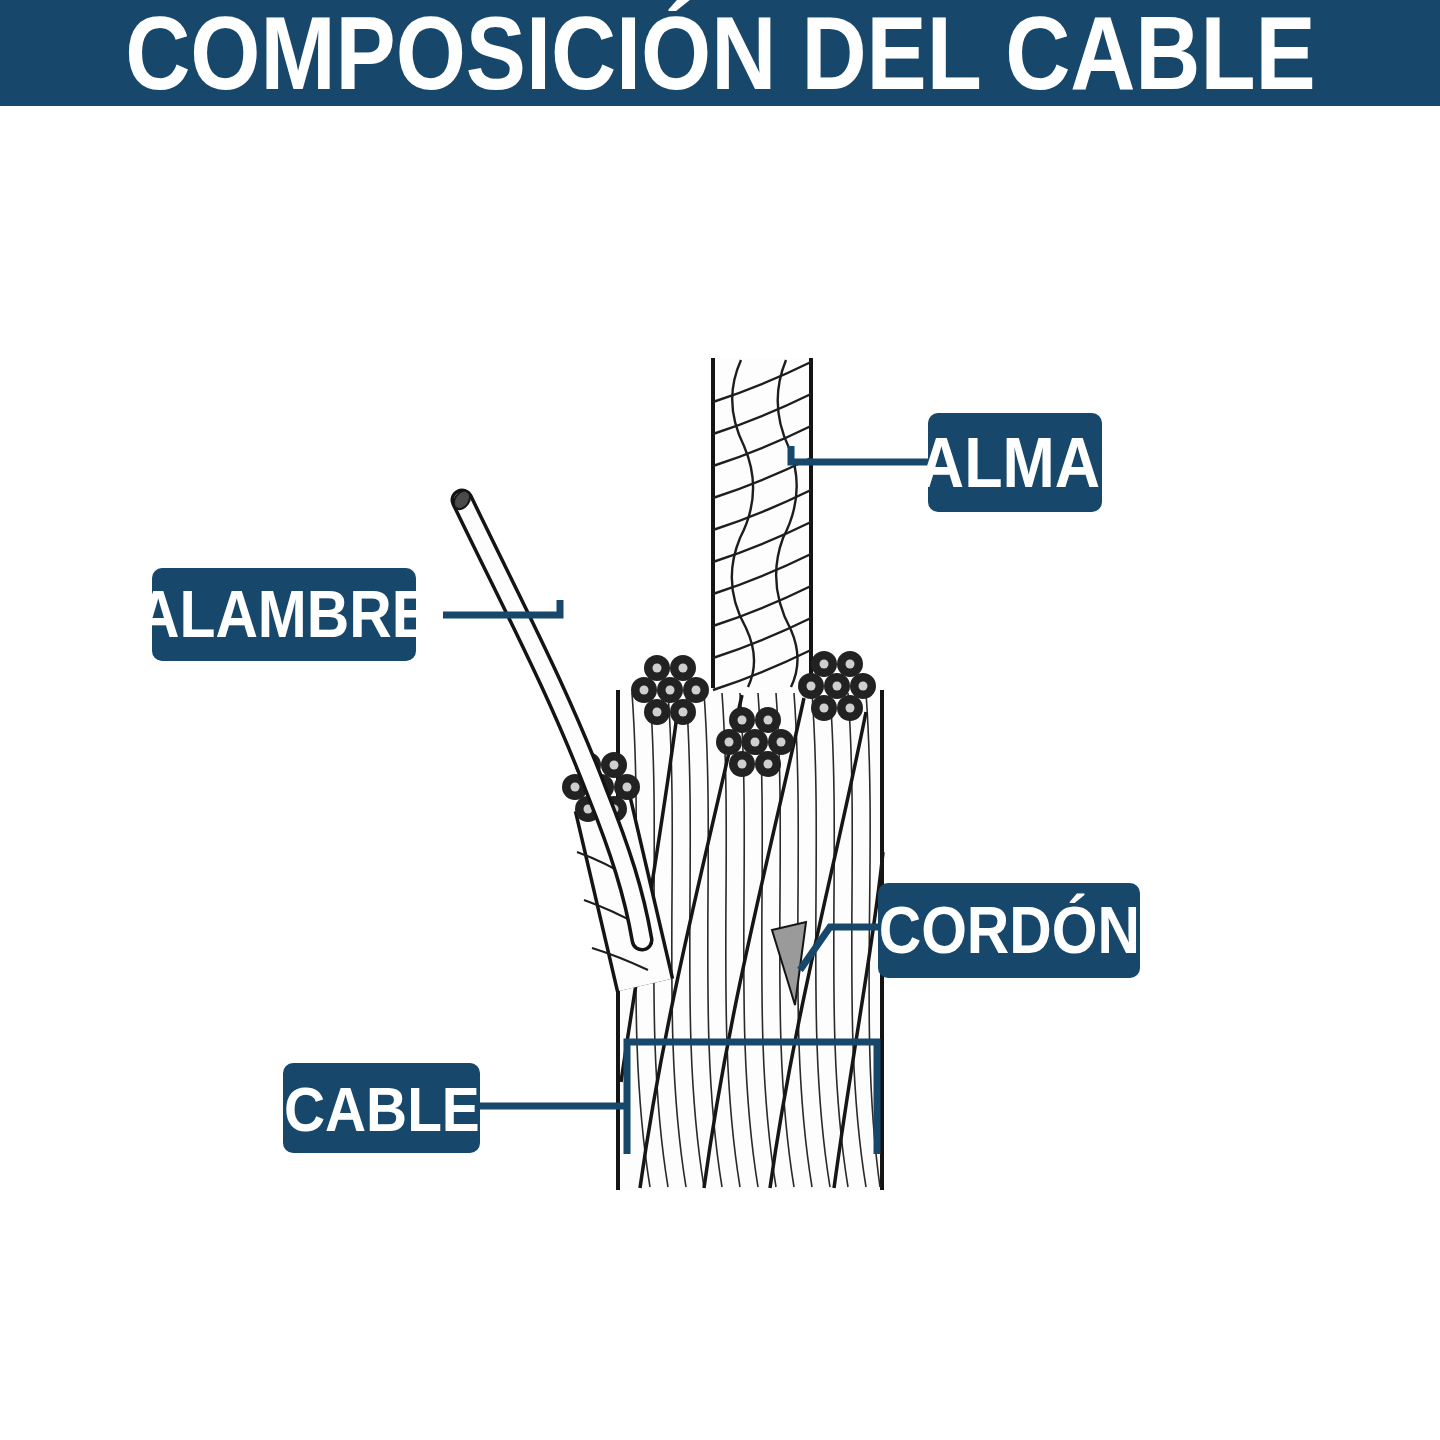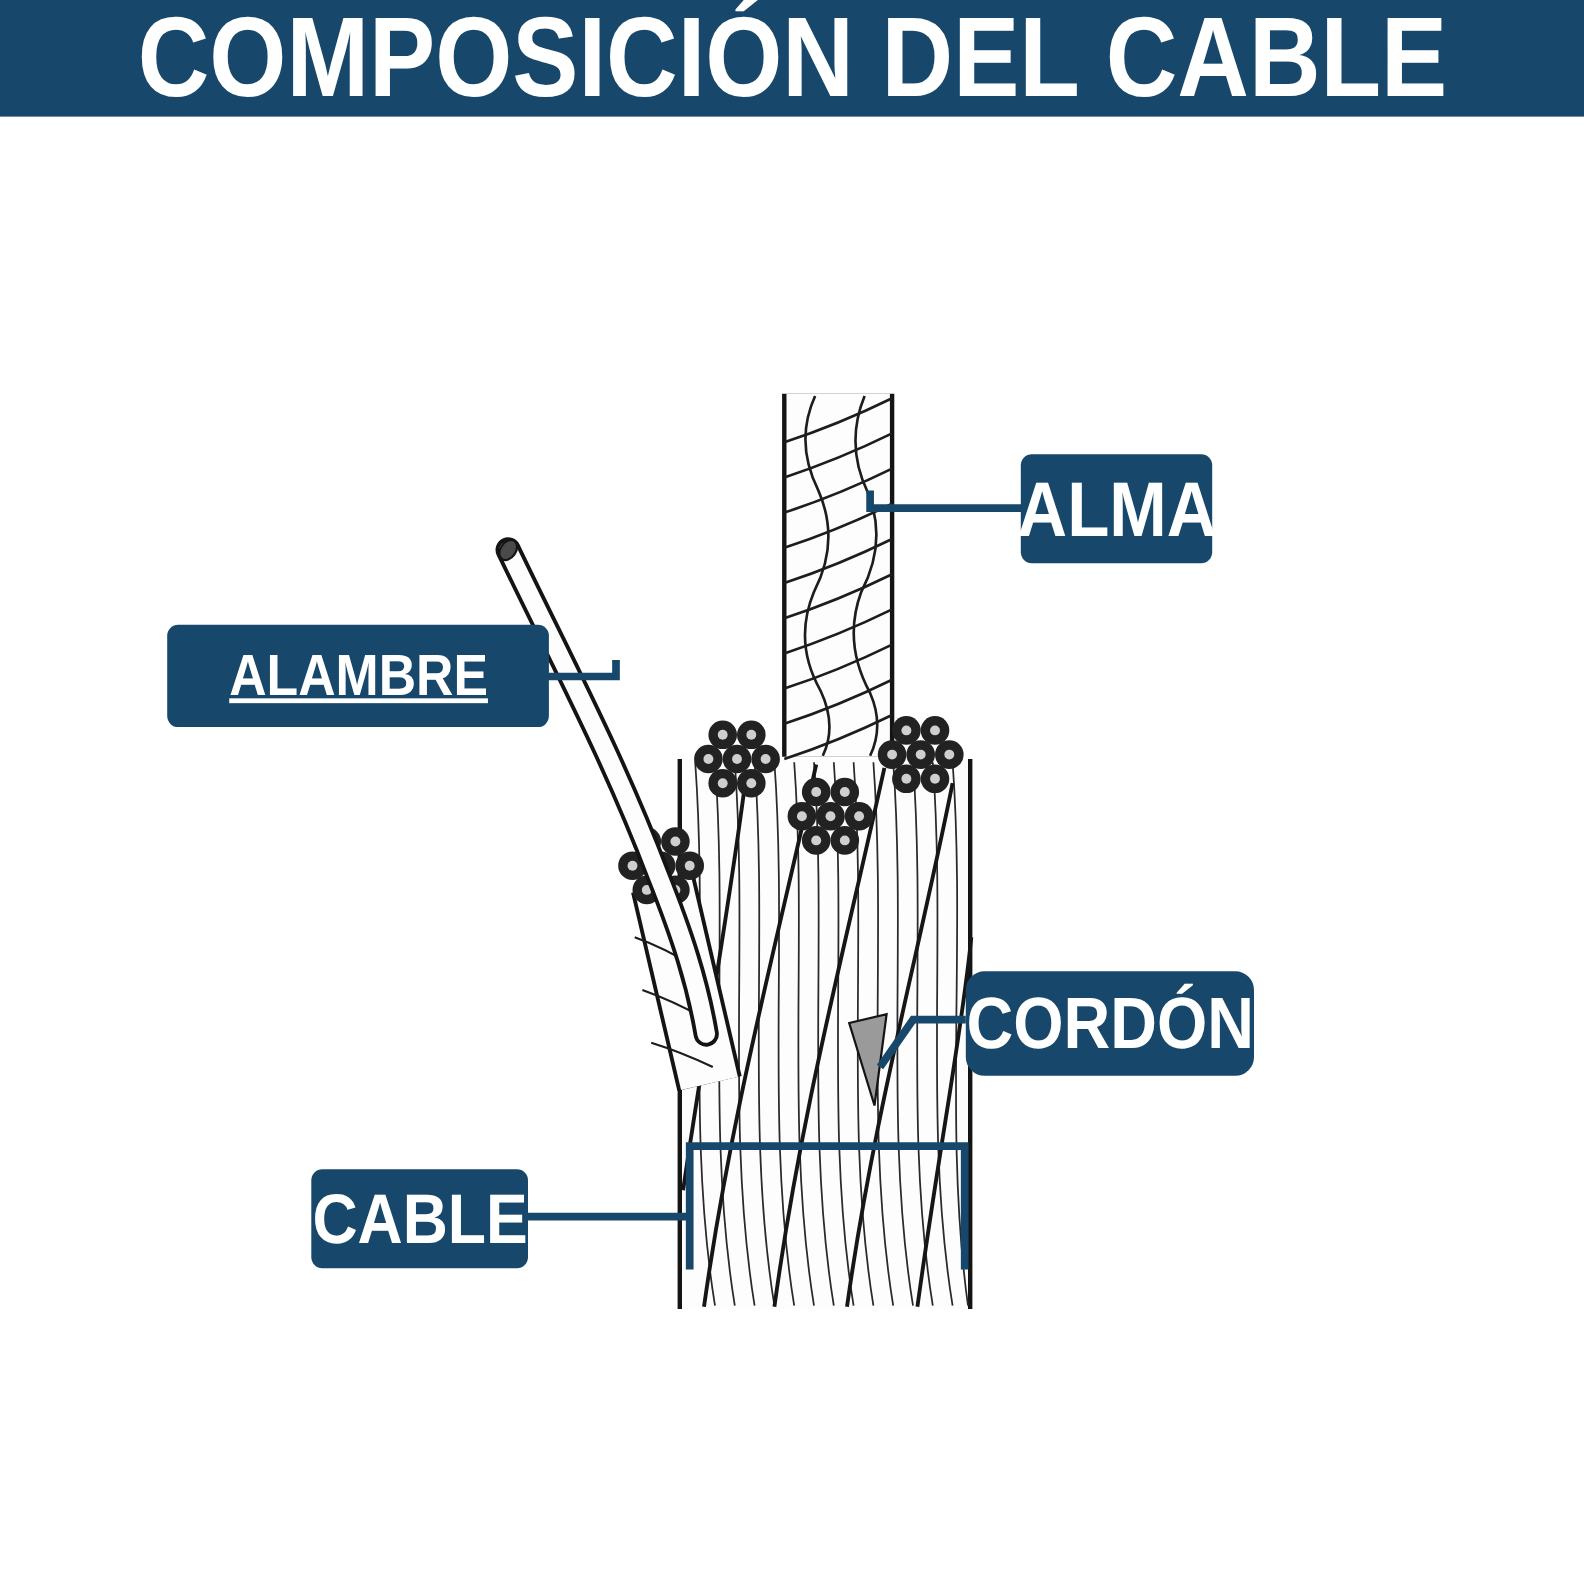--- a/index.html
+++ b/index.html
@@ -17,23 +17,23 @@
     margin:0;color:#ffffff;font-size:92px;font-weight:700;
     letter-spacing:0px;transform:scale(0.98,1.12);white-space:nowrap;
   }
   .art{position:absolute;top:0;left:0;z-index:1;}
   .label-box{
     position:absolute;z-index:2;background:#17486b;color:#ffffff;
     display:flex;align-items:center;justify-content:center;
     font-weight:700;border-radius:10px;white-space:nowrap;
   }
   .label-box span{transform:scale(0.98,1.1);}
-  #label-alma   {left:928px;top:413px;width:174px;height:99px;font-size:64px;}
-  #label-alambre{left:152px;top:568px;width:347px;height:93px;font-size:48px;text-decoration:underline;}
-  #label-cordon {left:878px;top:883px;width:262px;height:95px;font-size:60px;border-radius:17px;}
+  #label-alma   {left:928px;top:413px;width:174px;height:99px;font-size:64px;justify-content:flex-end;}
+  #label-alambre{left:152px;top:568px;width:264px;height:93px;font-size:60px;}
+  #label-cordon {left:878px;top:883px;width:262px;height:95px;font-size:60px;}
   #label-cable  {left:283px;top:1063px;width:197px;height:90px;font-size:58px;}
 </style>
 </head>
 <body>
 
 <div class="banner">
   <h1>COMPOSICIÓN DEL CABLE</h1>
 </div>
 
 <svg class="art" width="1440" height="1440" viewBox="0 0 1440 1440">

